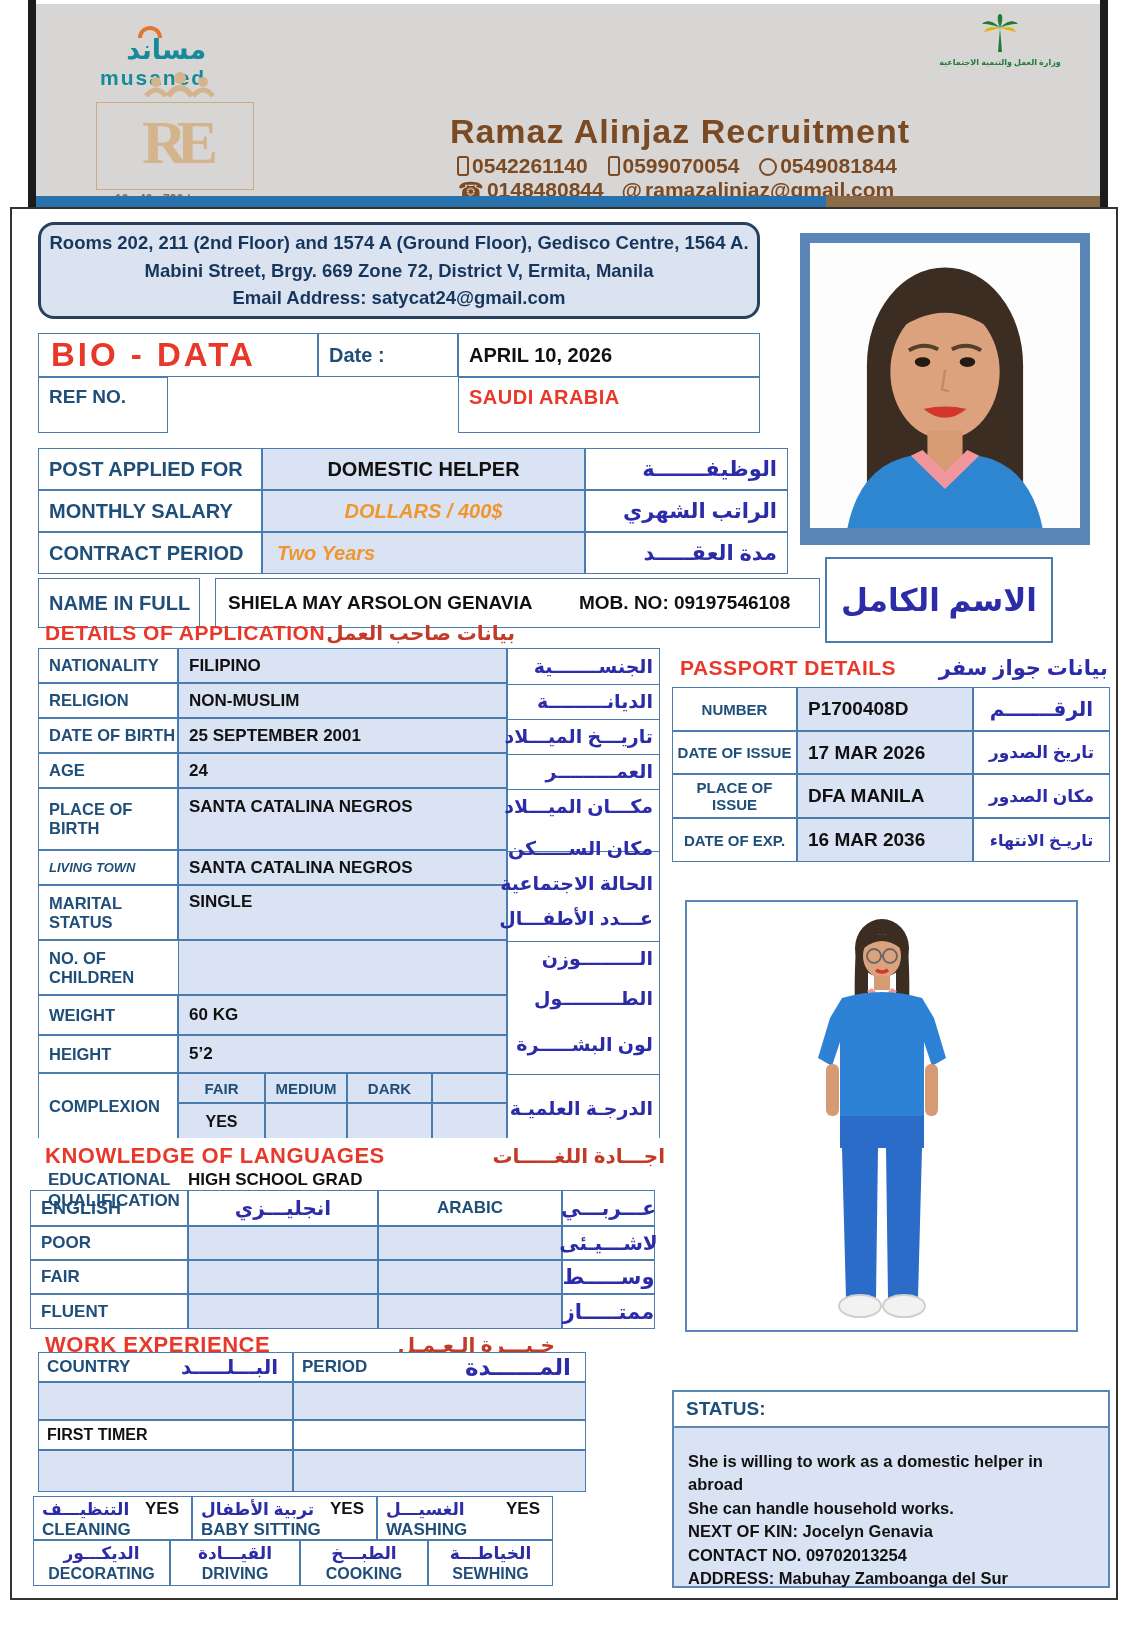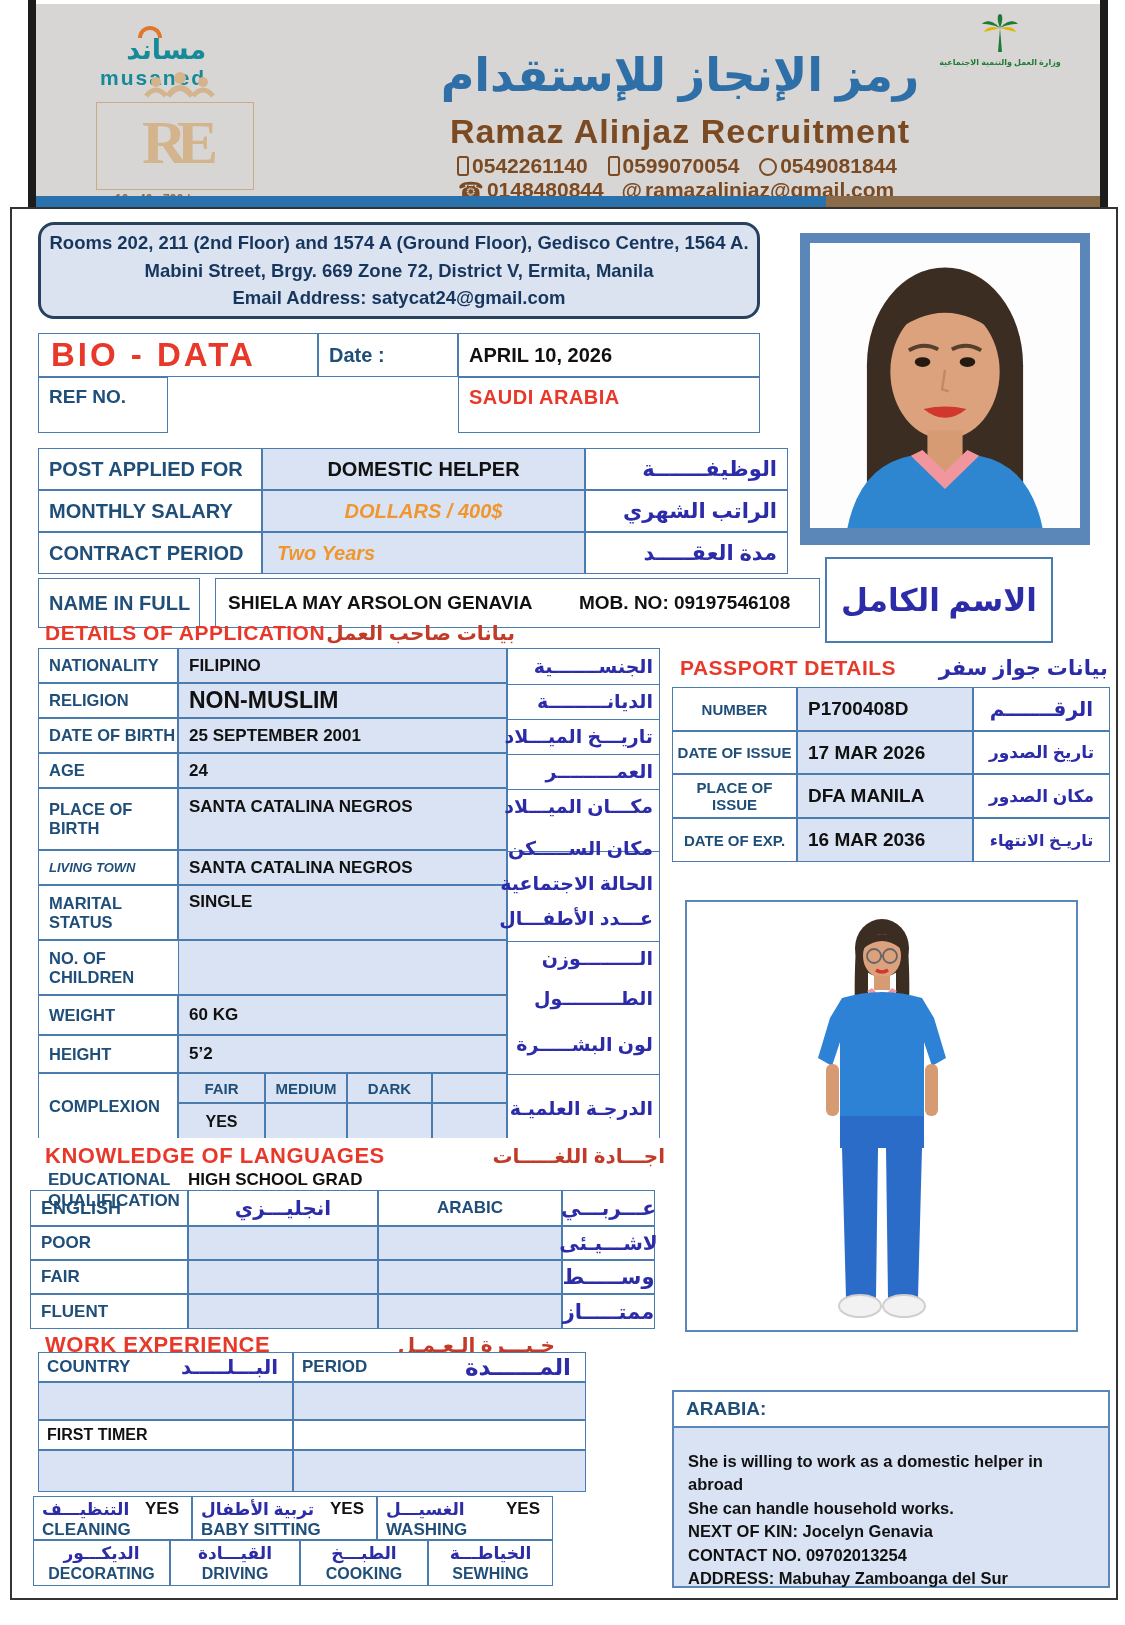--- a/index.html
+++ b/index.html
@@ -98,21 +98,20 @@
   <svg class="abs" style="left:140px; top:72px;" width="80" height="34" viewBox="0 0 80 34">
     <circle cx="16" cy="10" r="5" fill="#d4b48c"></circle>
       <path d="M6 24 Q16 12 26 24" stroke="#d4b48c" stroke-width="5" fill="none"></path>
     <circle cx="40" cy="6" r="6" fill="#d4b48c"></circle>
       <path d="M28 24 Q40 8 52 24" stroke="#d4b48c" stroke-width="6" fill="none"></path>
     <circle cx="63" cy="10" r="5" fill="#d4b48c"></circle>
       <path d="M53 24 Q63 12 73 24" stroke="#d4b48c" stroke-width="5" fill="none"></path>
   </svg>
   <div class="abs lic" style="left:90px; top:192px; width:170px; text-align:center;">ترخيص / 796 - 40 - 10</div>
 
-  <div class="abs title-ar" style="left:330px; top:48px; width:700px;">رمز الإنجاز للإستقدام</div>
   <div class="abs title-en" style="left:330px; top:112px; width:700px;">Ramaz Alinjaz Recruitment</div>
 
   <div class="abs contact" style="left:310px; top:154px; width:720px;">
     <span class="ic-mob"></span><span>0542261140</span>
     <span class="ic-mob"></span><span>0599070054</span>
     <span class="ic-wa"></span><span>0549081844</span>
   </div>
   <div class="abs contact" style="left:310px; top:178px; width:720px;">
     <span class="ic-glyph">☎</span><span>0148480844</span>
     <span class="ic-glyph">@</span><span>ramazalinjaz@gmail.com</span>
@@ -215,21 +214,21 @@
   <div class="cell" style="left:38px; top:648px; width:140px; height:35px;">
       <span class="lbl pad" style="font-size:16.5px;">NATIONALITY</span>
     </div>
   <div class="cell shaded" style="left:178px; top:648px; width:329px; height:35px;">
       <span class="val pad" style="font-size:17px;">FILIPINO</span>
     </div>
   <div class="cell" style="left:38px; top:683px; width:140px; height:35px;">
       <span class="lbl pad" style="font-size:16.5px;">RELIGION</span>
     </div>
   <div class="cell shaded" style="left:178px; top:683px; width:329px; height:35px;">
-      <span class="val pad" style="font-size:23px;">NON-MUSLIM</span>
+      <span class="val pad" style="font-size:17px;">NON-MUSLIM</span>
     </div>
   <div class="cell" style="left:38px; top:718px; width:140px; height:35px;">
       <span class="lbl pad" style="font-size:16.5px;">DATE OF BIRTH</span>
     </div>
   <div class="cell shaded" style="left:178px; top:718px; width:329px; height:35px;">
       <span class="val pad" style="font-size:17px;">25 SEPTEMBER 2001</span>
     </div>
   <div class="cell" style="left:38px; top:753px; width:140px; height:35px;">
       <span class="lbl pad" style="font-size:16.5px;">AGE</span>
     </div>
@@ -484,21 +483,21 @@
       <path d="M58 212 L142 212 L142 245 L104 245 L104 390 L68 390 L68 245 L58 245 Z" fill="#2a6cc8" opacity="0"></path>
       <rect x="58" y="210" width="84" height="32" fill="#2a6cc8"></rect>
       <path d="M60 242 L96 242 L94 392 L64 392 Z" fill="#2a6cc8"></path>
       <path d="M104 242 L140 242 L136 392 L106 392 Z" fill="#2a6cc8"></path>
       <ellipse cx="78" cy="400" rx="21" ry="11" fill="#f2f2f2" stroke="#cfcfcf" stroke-width="2"></ellipse>
       <ellipse cx="122" cy="400" rx="21" ry="11" fill="#f2f2f2" stroke="#cfcfcf" stroke-width="2"></ellipse>
     </svg>
   </div>
 
   <div id="remarks-hd">
-      <span class="lbl">ARABIA:</span>
+      <span class="lbl">STATUS:</span>
     </div>
   <div id="remarks-bd">
     <div>She is willing to work as a domestic helper in abroad</div>
     <div>She can handle household works.</div>
     <div>NEXT OF KIN: Jocelyn Genavia</div>
     <div>CONTACT NO. 09702013254</div>
     <div>ADDRESS: Mabuhay Zamboanga del Sur</div>
   </div>
 
 </div>

